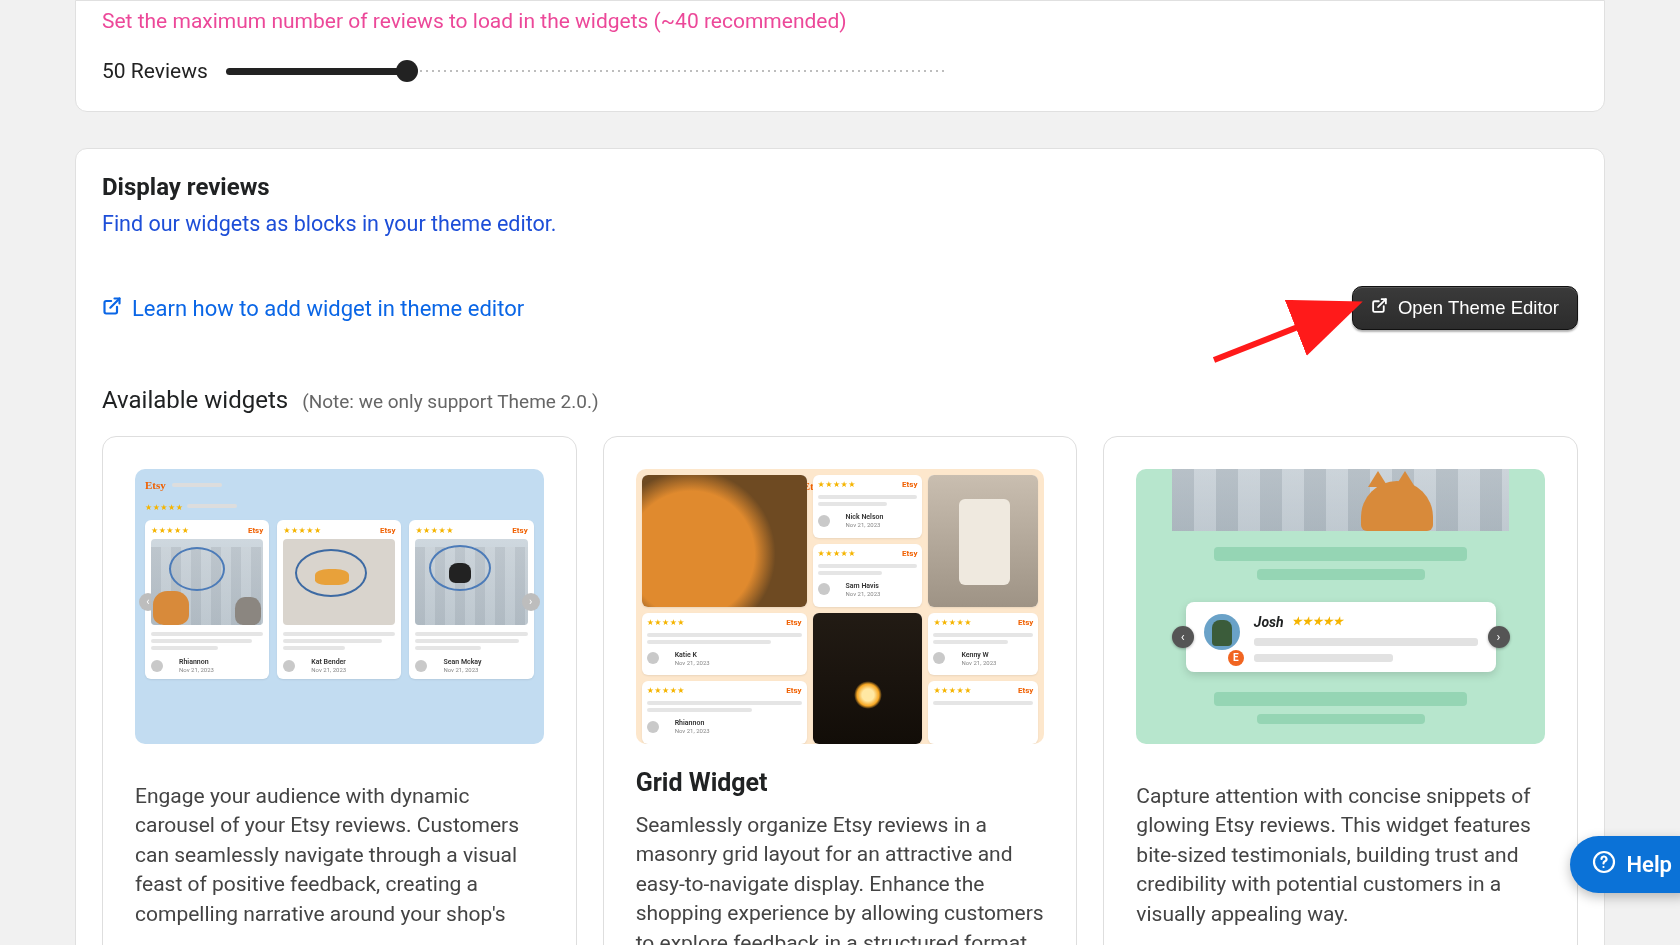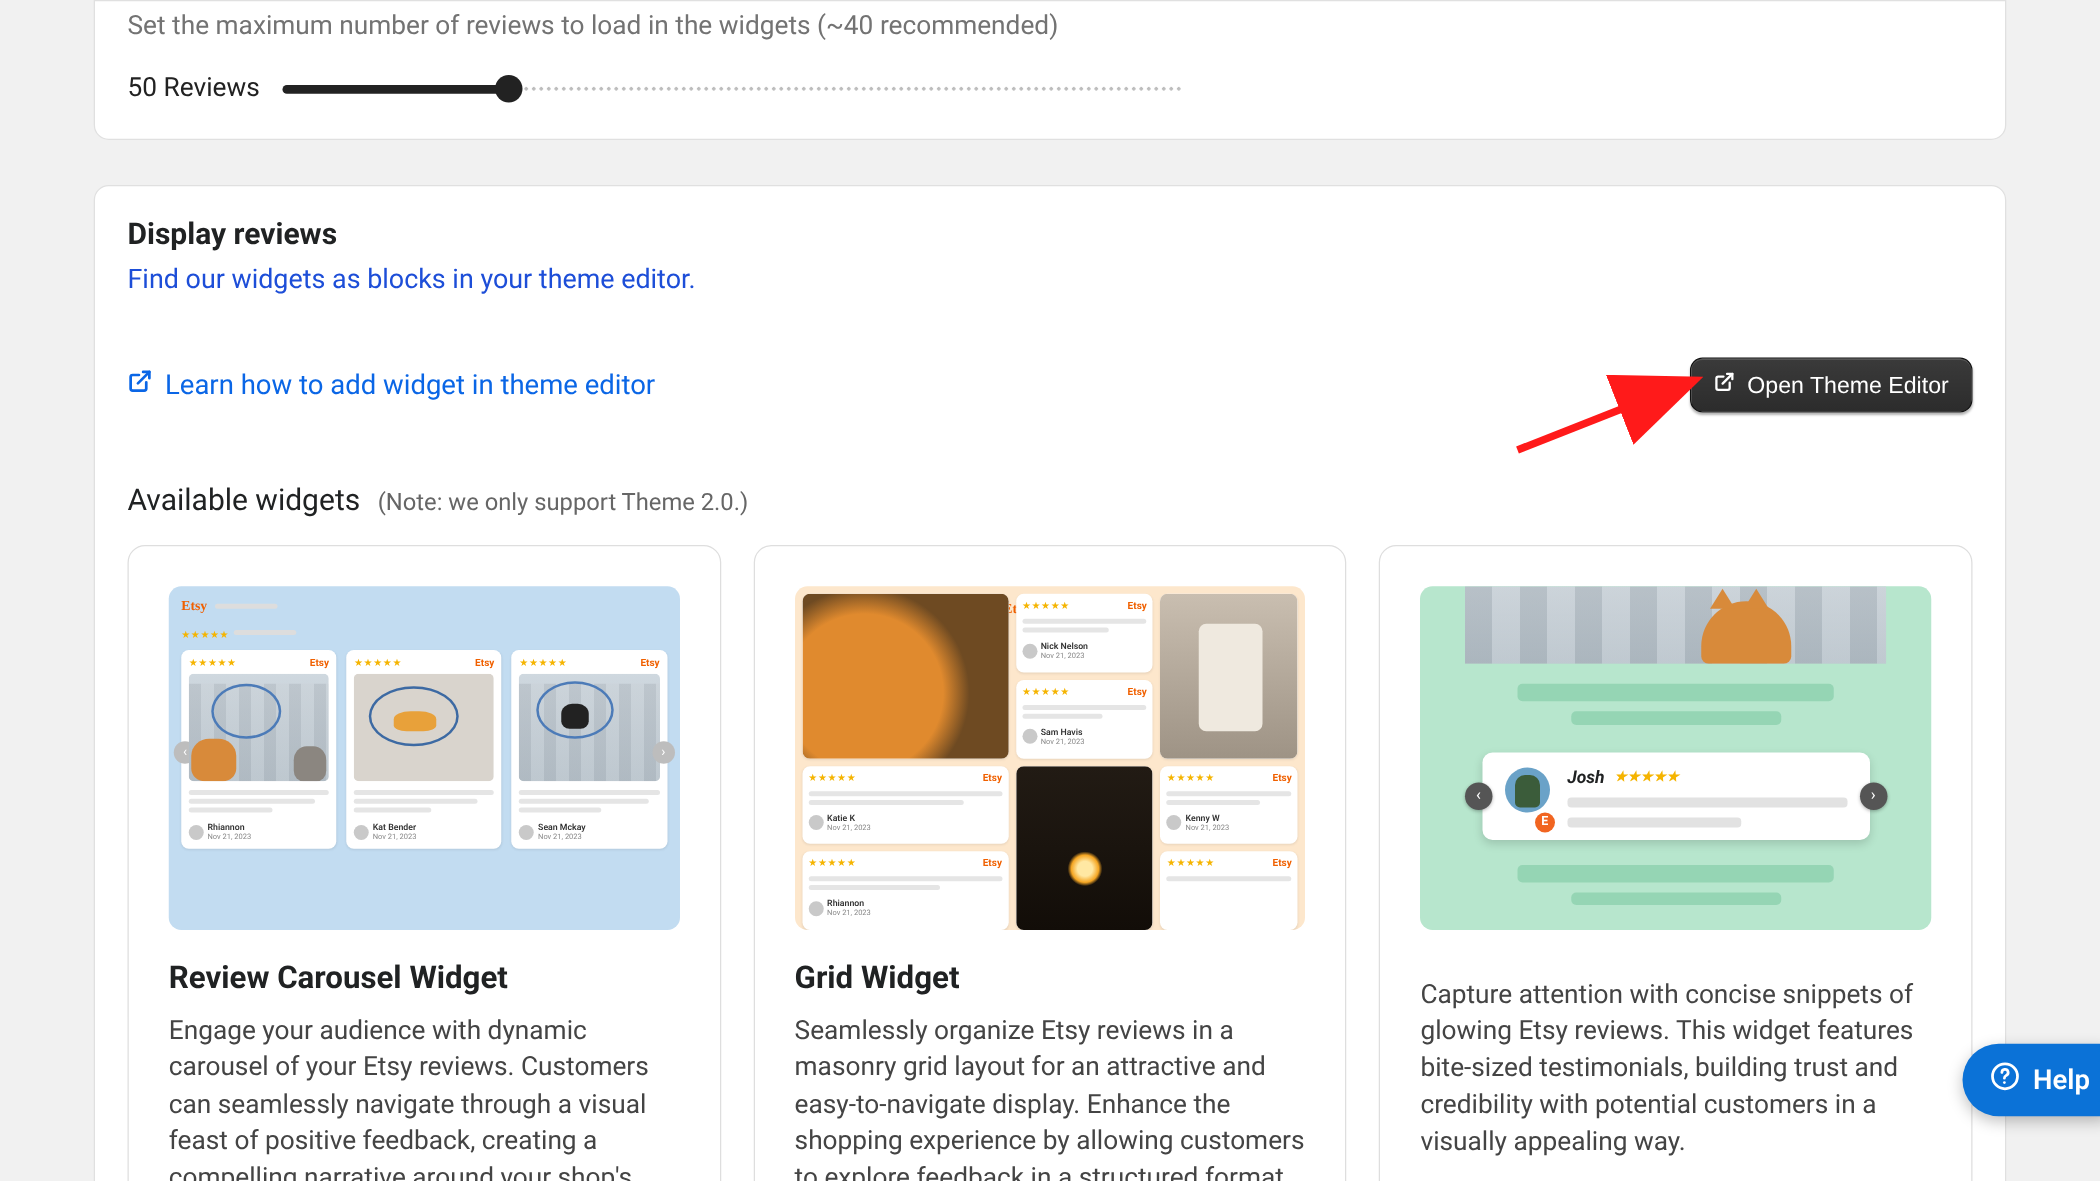--- a/index.html
+++ b/index.html
@@ -20,21 +20,21 @@
     width: 1530px;
     padding: 0 0 22px 0;
   }
   .card1 { margin-top: 0; padding: 4px 0 28px 0; border-top-left-radius:0; border-top-right-radius:0; }
   .card2 { margin-top: 36px; padding-bottom: 0; }
 
   .inner { padding: 0 26px; }
 
   .desc-line {
     font-size: 21px;
-    color: #737373;
+    color: #ec4899;
     padding-top: 4px;
   }
 
   .slider-row {
     display: flex;
     align-items: center;
     gap: 18px;
     margin-top: 26px;
   }
   .slider-label { font-size: 21px; color: #222; }
@@ -172,21 +172,21 @@
   .thumb {
     height:86px; border-radius:4px; position:relative; overflow:hidden;
   }
   .thumb .sky { position:absolute; inset:0; background: linear-gradient(#cfd8df,#b8c4cd); }
   .thumb .wall { position:absolute; inset:0; background:#d9d4cd; }
   .thumb .bands { position:absolute; inset:0; background: repeating-linear-gradient(90deg,#a0a7ae 0 10px,#c9cfd4 10px 20px); opacity:.35; top:8px; }
   .hoop { position:absolute; border:2px solid #4c7bb8; border-radius:50%; }
   .cat { position:absolute; border-radius: 40% 40% 30% 30%; }
 
   .lines .l { height:4px; background:#e5e5e5; border-radius:2px; margin-top:3px; }
-  .avatar-row { display:flex; align-items:center; gap:3px; margin-top:4px; }
+  .avatar-row { display:flex; align-items:center; gap:16px; margin-top:4px; }
   .av { width:12px; height:12px; border-radius:50%; background:#c9c9c9; }
   .nm { font-size:7px; color:#333; font-weight:600; }
   .dt { font-size:6px; color:#888; }
 
   .nav-circ {
     position:absolute; top:50%; transform:translateY(-50%);
     width:18px; height:18px; border-radius:50%;
     background:#bdbdbd; color:#fff;
     display:flex; align-items:center; justify-content:center;
     font-size:11px;
@@ -400,21 +400,20 @@
                 <div>
                   <div class="nm">Sean Mckay</div>
                   <div class="dt">Nov 21, 2023</div>
                 </div>
               </div>
           </div>
           <div class="nav-circ right">›</div>
         </div>
       </div>
       <div class="widget-body">
-        <div class="widget-title">Review Carousel Widget</div>
         <div class="widget-desc">Engage your audience with dynamic carousel of your Etsy reviews. Customers can seamlessly navigate through a visual feast of positive feedback, creating a compelling narrative around your shop's</div>
       </div>
     </div>
 
     <div class="widget-card">
       <div class="preview peach">
         <div style="text-align:center;padding-top:6px;"><span class="etzy-logo">Etsy</span> <span class="gray-bar sm" style="display:inline-block;vertical-align:middle;"></span></div>
         <div class="grid-prev">
           <div class="gcell photo" style="grid-row:span 2;">
               <div class="ph-pump"></div>

